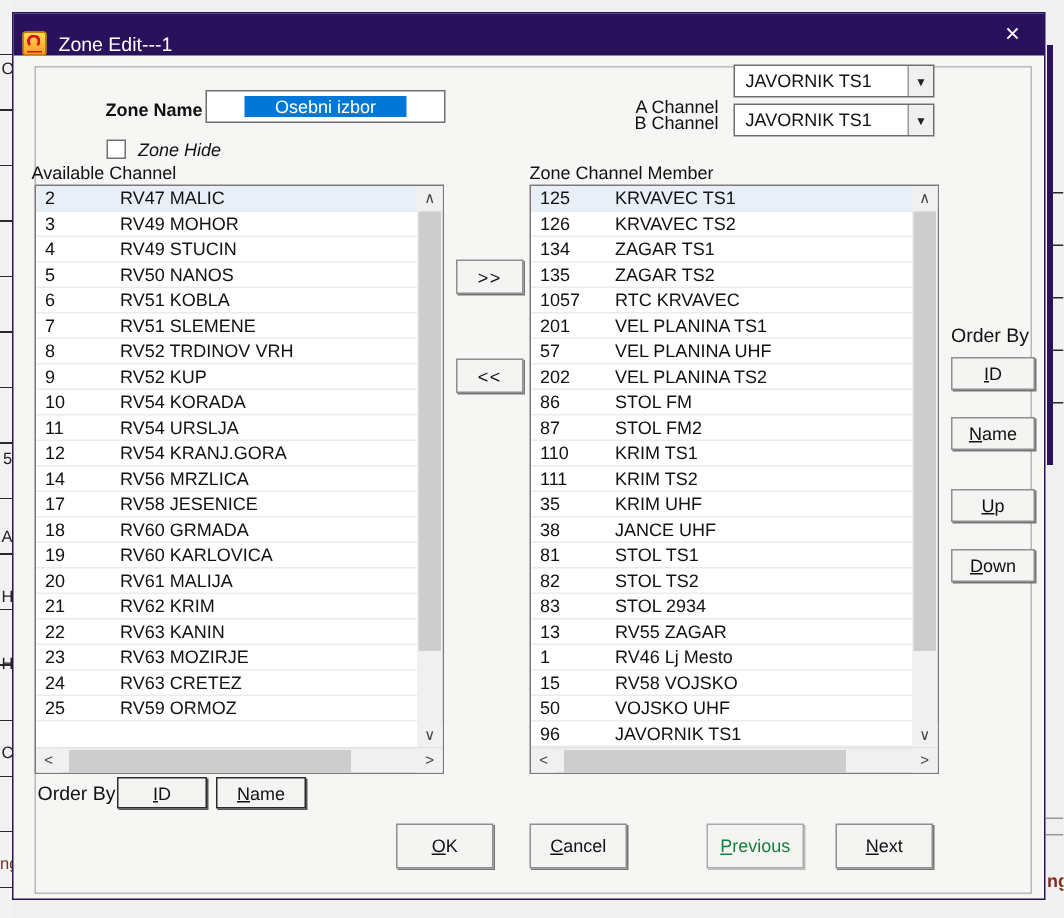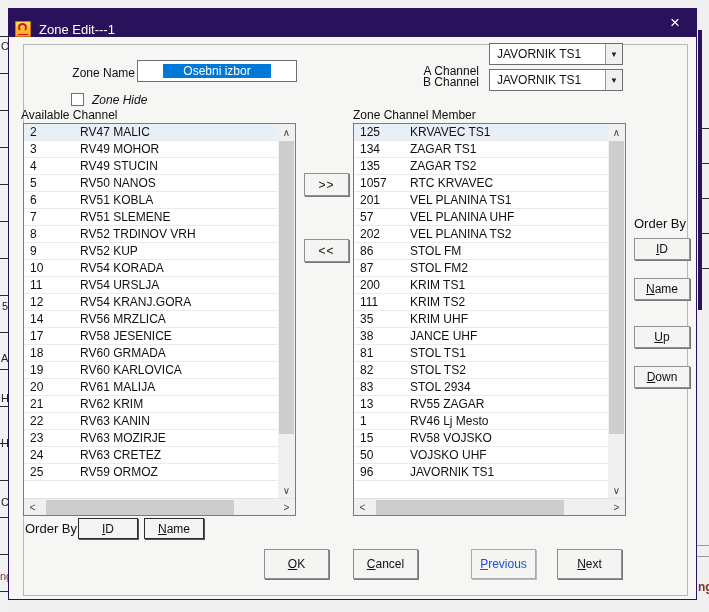--- a/index.html
+++ b/index.html
@@ -111,21 +111,21 @@
   
   .btn {
     position:absolute; background:#f4f4f3; border:1px solid #8f8f8f;
     box-shadow:1px 1px 0 #767676;
     display:flex; align-items:center; justify-content:center;
     font-size:12px; color:#111; cursor:default;
   }
   .btn .mn { display:block; }
   .btn .mn::first-letter { text-decoration:underline; }
   .btn-dark { border:1px solid #2b2b2b; box-shadow:1px 1px 0 #555; }
-  .btn-disabled { color:#1d4ed8; border-color:#aaa; box-shadow:1px 1px 0 #bbb; }
+  .btn-disabled { color:#15803d; border-color:#aaa; box-shadow:1px 1px 0 #bbb; }
   .transfer-btn { left:295px; width:45px; height:23px; letter-spacing:1px; }
   .side-btn { left:625px; width:56px; height:22px; }
   .action-btn { width:65px; height:30px; top:540px; }
   .bottom-ob-btn { top:509px; width:60px; height:21px; }
 </style>
 </head>
 <body>
 
 <div class="bg-strip-left">
   <span class="bg-frag" style="left:1px; top:40px;">O</span>
@@ -155,21 +155,21 @@
     <div class="title-icon">
       <div class="mark"></div>
         <div class="base"></div>
     </div>
     <span class="title-text">Zone Edit---1</span>
     <div class="close-btn">×</div>
   </div>
 
   <div class="frame"></div>
 
-  <span class="lbl" style="left:50px; top:57px; width:76px; text-align:right;">Zone Name</span>
+  <span class="lbl" style="left:50px; top:57px; width:76px; text-align:right;font-weight:bold;">Zone Name</span>
   <div class="textbox">
     <span class="sel">Osebni izbor</span>
   </div>
 
   <div class="checkbox"></div>
   <span class="lbl" style="left:83px; top:84px;font-style:italic;">Zone Hide</span>
 
   <span class="lbl" style="left:400px; top:55px; width:70px; text-align:right;">A Channel</span>
   <div class="combo" style="left:480px; top:34px;">
     <span class="val">JAVORNIK TS1</span>
@@ -291,20 +291,24 @@
 
   <span class="lbl" style="left:344px; top:99px;">Zone Channel Member</span>
   <div class="listbox" style="left:344px;">
     <div class="rows">
 
     <div class="row">
           <span class="cid">125</span>
           <span class="cname">KRVAVEC TS1</span>
         </div>
         <div class="row">
+          <span class="cid">126</span>
+          <span class="cname">KRVAVEC TS2</span>
+        </div>
+        <div class="row">
           <span class="cid">134</span>
           <span class="cname">ZAGAR TS1</span>
         </div>
         <div class="row">
           <span class="cid">135</span>
           <span class="cname">ZAGAR TS2</span>
         </div>
         <div class="row">
           <span class="cid">1057</span>
           <span class="cname">RTC KRVAVEC</span>
@@ -323,21 +327,21 @@
         </div>
         <div class="row">
           <span class="cid">86</span>
           <span class="cname">STOL FM</span>
         </div>
         <div class="row">
           <span class="cid">87</span>
           <span class="cname">STOL FM2</span>
         </div>
         <div class="row">
-          <span class="cid">200</span>
+          <span class="cid">110</span>
           <span class="cname">KRIM TS1</span>
         </div>
         <div class="row">
           <span class="cid">111</span>
           <span class="cname">KRIM TS2</span>
         </div>
         <div class="row">
           <span class="cid">35</span>
           <span class="cname">KRIM UHF</span>
         </div>

